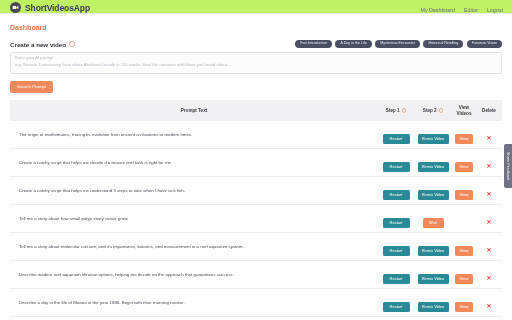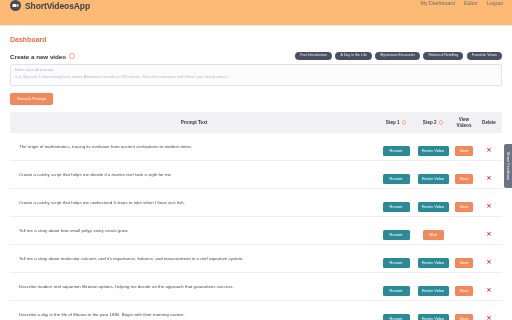--- a/index.html
+++ b/index.html
@@ -7,25 +7,25 @@
   html, body {
     width: 512px; height: 320px;
     overflow: hidden;
     background: #ffffff;
     font-family: "Liberation Sans", sans-serif;
     -webkit-font-smoothing: antialiased;
   }
 
   
   .navbar {
-    height: 26px;
-    background: #fdba74;
+    height: 14px;
+    background: #bef264;
     border-bottom: 1px solid #ececec;
     display: flex;
-    align-items: flex-start;
+    align-items: flex-end;
     padding: 0 9px 0 10px;
     position: relative;
   }
   .brand {
     display: flex; align-items: center; gap: 4px;
     text-decoration: none;
   }
   .brand-mark {
     width: 11px; height: 11px;
     border-radius: 50%;

